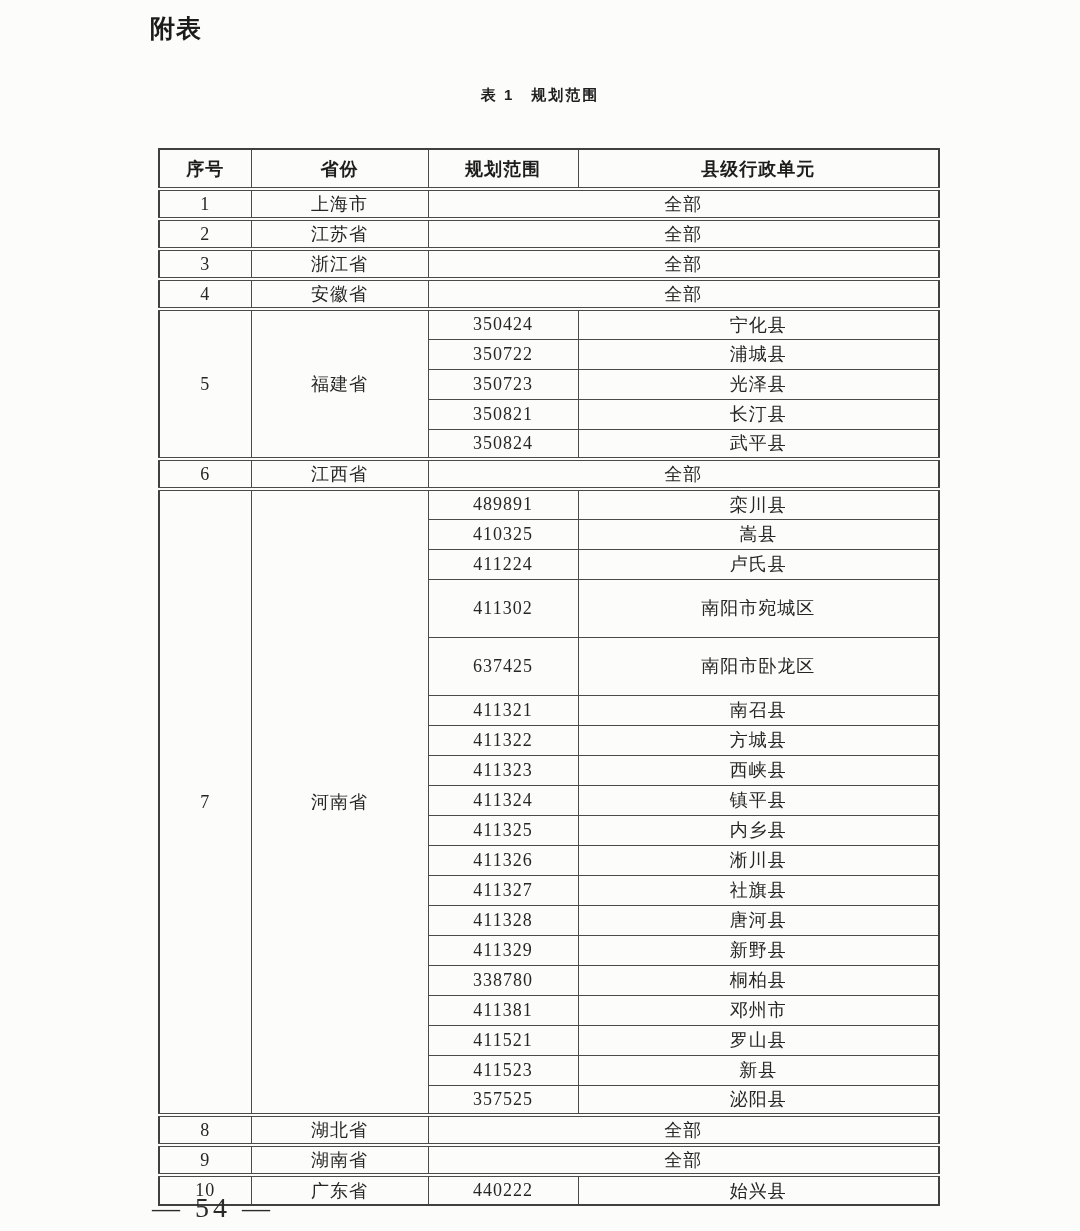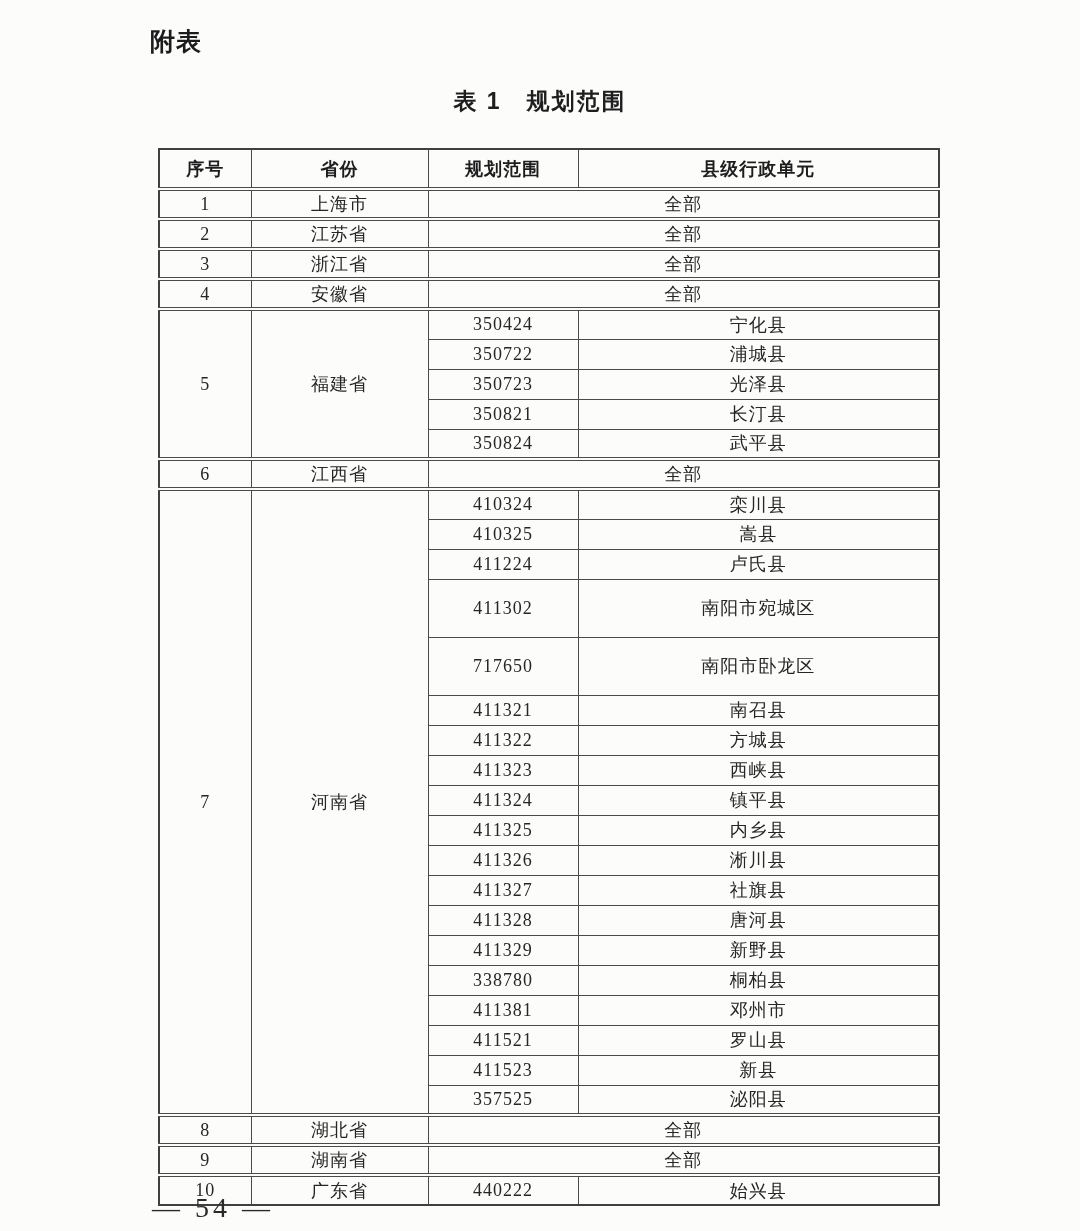--- a/index.html
+++ b/index.html
@@ -15,31 +15,30 @@
   }
   .corner-label {
     position: absolute;
     left: 150px;
     top: 12px;
     font-family: "Liberation Sans", "DejaVu Sans", sans-serif;
     font-weight: 700;
     font-size: 25px;
     letter-spacing: 1px;
     color: #1c1c1c;
-    margin-top: 13px;
   }
   .doc-title {
     position: absolute;
     left: 0;
     top: 86px;
     width: 100%;
     text-align: center;
     font-family: "Liberation Sans", "DejaVu Sans", sans-serif;
     font-weight: 700;
-    font-size: 23px;
+    font-size: 15px;
     letter-spacing: 2px;
     color: #1e1e1e;
   }
   .table-wrap {
     position: absolute;
     left: 158px;
     top: 148px;
   }
   table.planning {
     border-collapse: collapse;
@@ -148,37 +147,37 @@
           <td>武平县</td>
         </tr>
         <tr class="group-start">
           <td rowspan="1">6</td>
           <td rowspan="1">江西省</td>
           <td colspan="2">全部</td>
         </tr>
         <tr class="group-start">
           <td rowspan="19">7</td>
           <td rowspan="19">河南省</td>
-          <td>410324</td>
+          <td>489891</td>
           <td>栾川县</td>
         </tr>
         <tr>
           <td>410325</td>
           <td>嵩县</td>
         </tr>
         <tr>
           <td>411224</td>
           <td>卢氏县</td>
         </tr>
         <tr class="tall-row">
           <td>411302</td>
           <td>南阳市宛城区</td>
         </tr>
         <tr class="tall-row">
-          <td>717650</td>
+          <td>637425</td>
           <td>南阳市卧龙区</td>
         </tr>
         <tr>
           <td>411321</td>
           <td>南召县</td>
         </tr>
         <tr>
           <td>411322</td>
           <td>方城县</td>
         </tr>

